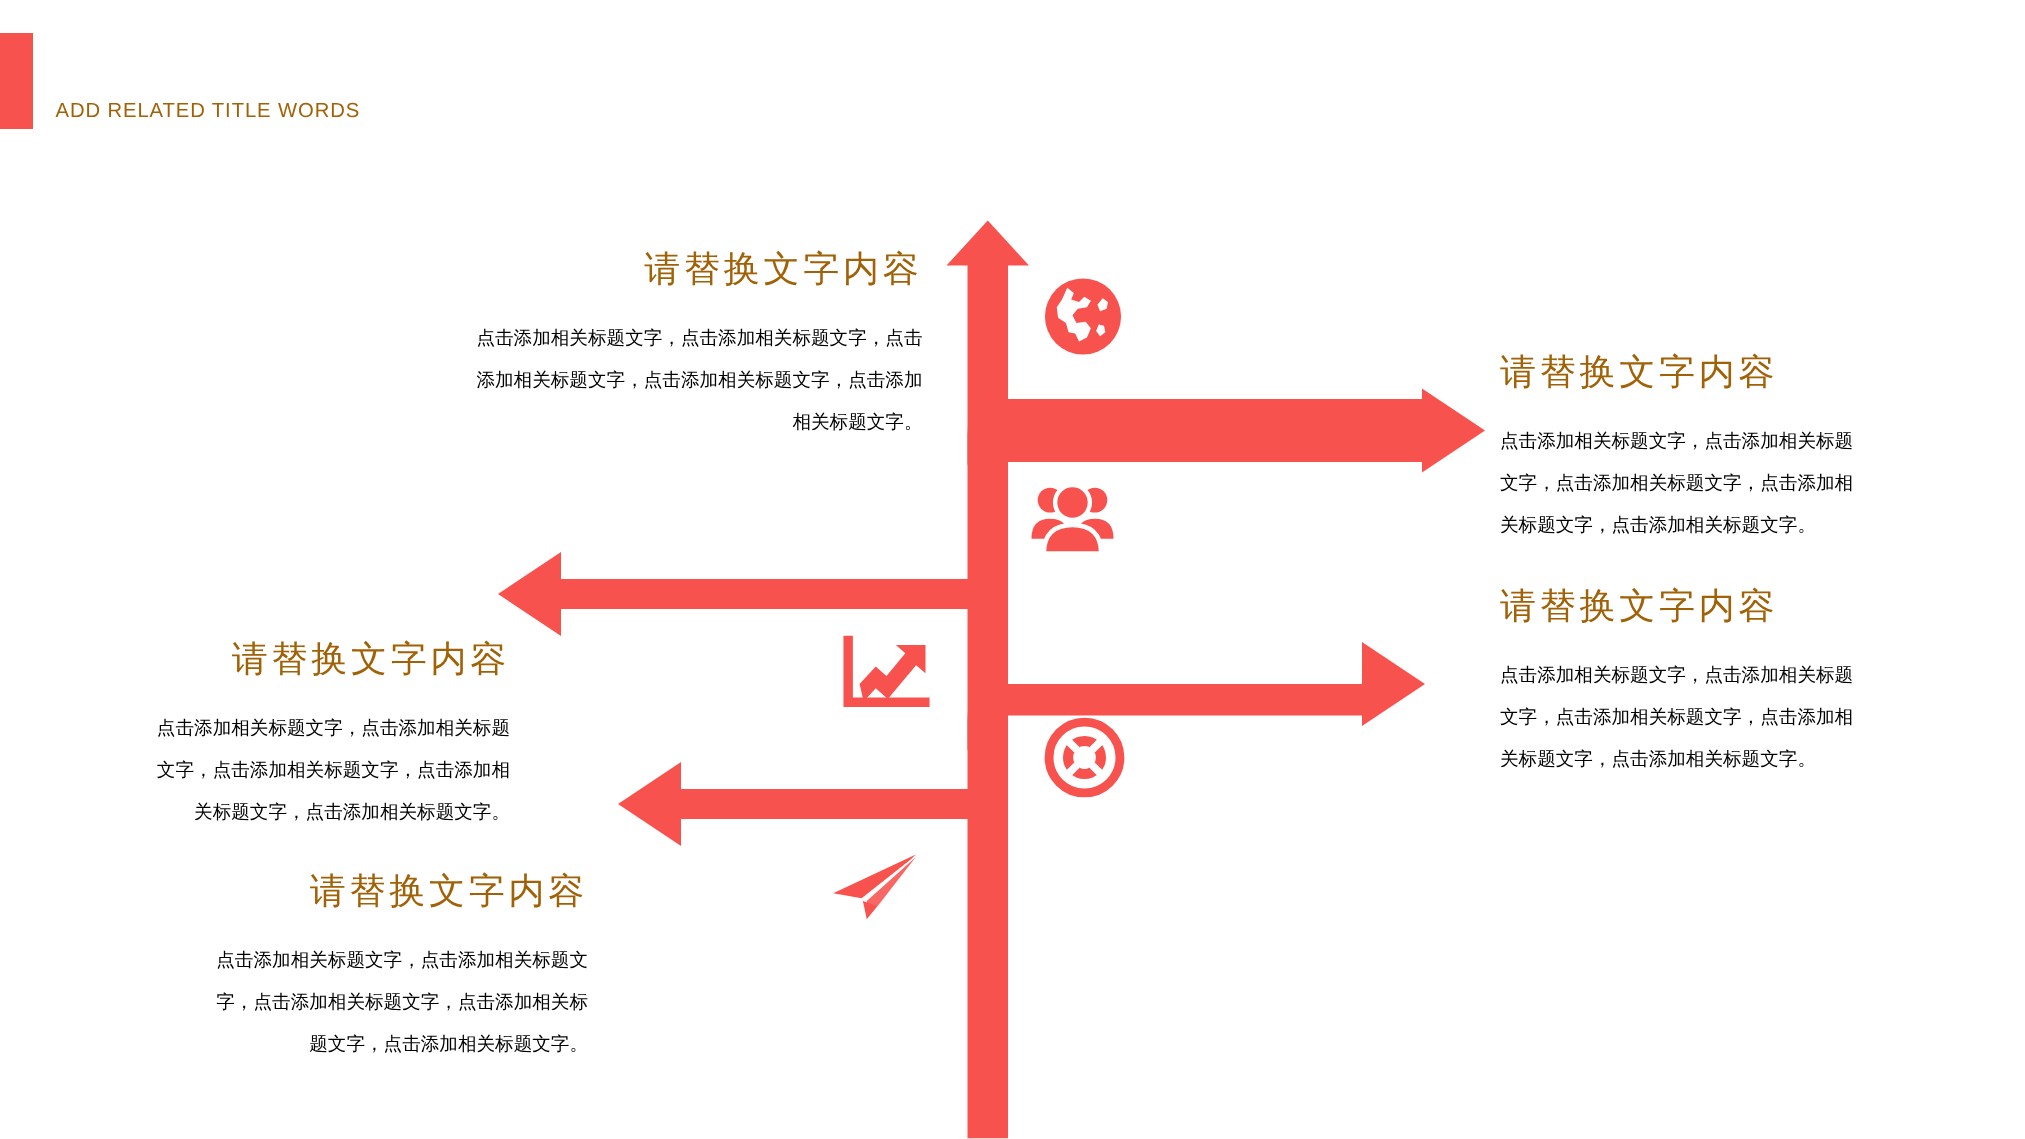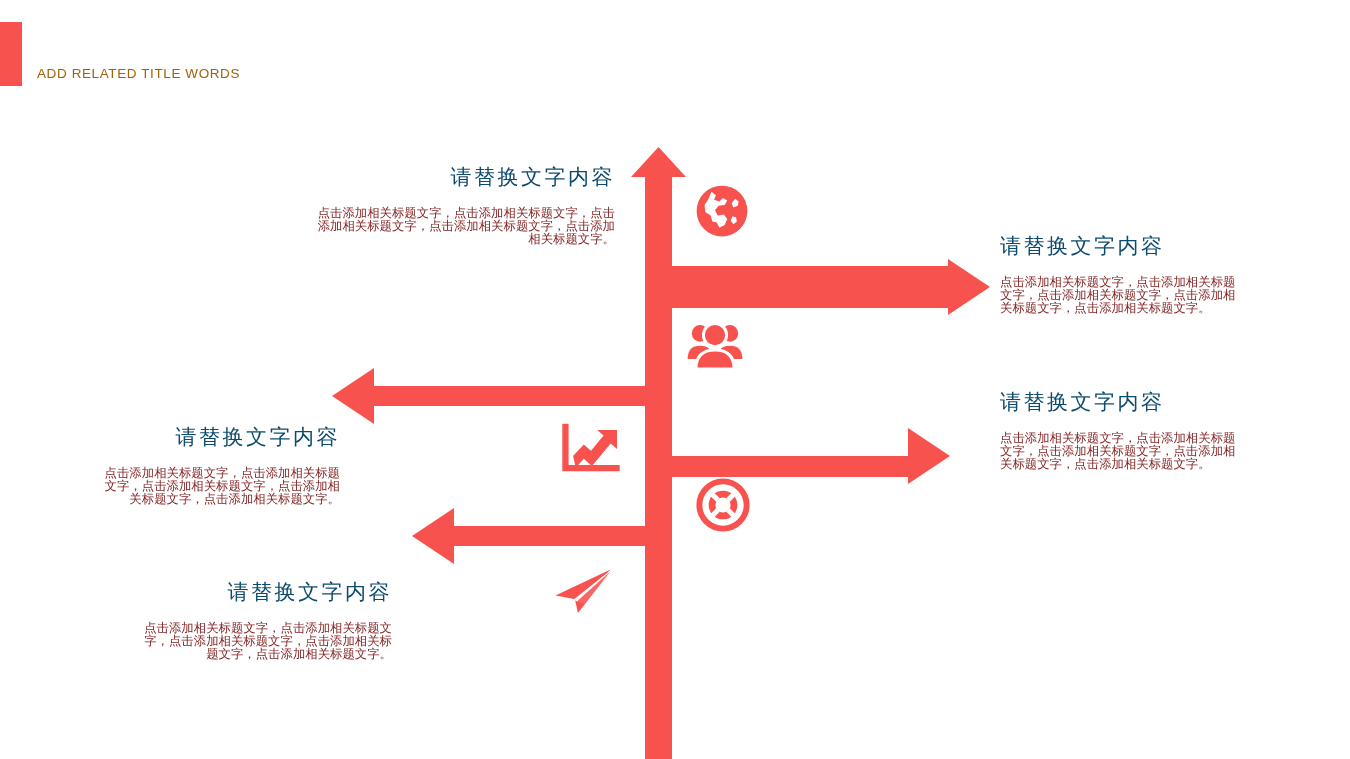--- a/index.html
+++ b/index.html
@@ -76,32 +76,32 @@
   #icon-chart   { left: 558px; top: 422px; }
   #icon-support { left: 696px; top: 478px; }
   #icon-plane   { left: 552px; top: 566px; }
 
   
   .textblock {
     position: absolute;
   }
   .tb-title {
     font-family: "Liberation Serif", "DejaVu Serif", serif;
-    font-size: 21px;
+    font-size: 24px;
     letter-spacing: 2.5px;
-    color: #0c4a6e;
+    color: #a16207;
     margin: 0 0 16px 0;
     white-space: nowrap;
     font-weight: normal;
   }
   .tb-body {
     font-family: Liberation Serif, serif;
     font-size: 12.4px;
-    line-height: 13px;
-    color: #7f1d1d;
+    line-height: 28px;
+    color: #000000;
     margin: 0;
   }
   .align-right  { text-align: right; }
   .align-left   { text-align: left; }
 
   #tb-top-left    { left: 310px;  top: 163px; width: 305px; }
   #tb-top-right   { left: 1000px; top: 232px; width: 242px; }
   #tb-mid-left    { left: 100px;  top: 423px; width: 240px; }
   #tb-mid-right   { left: 1000px; top: 388px; width: 242px; }
   #tb-bottom-left { left: 138px;  top: 578px; width: 254px; }

